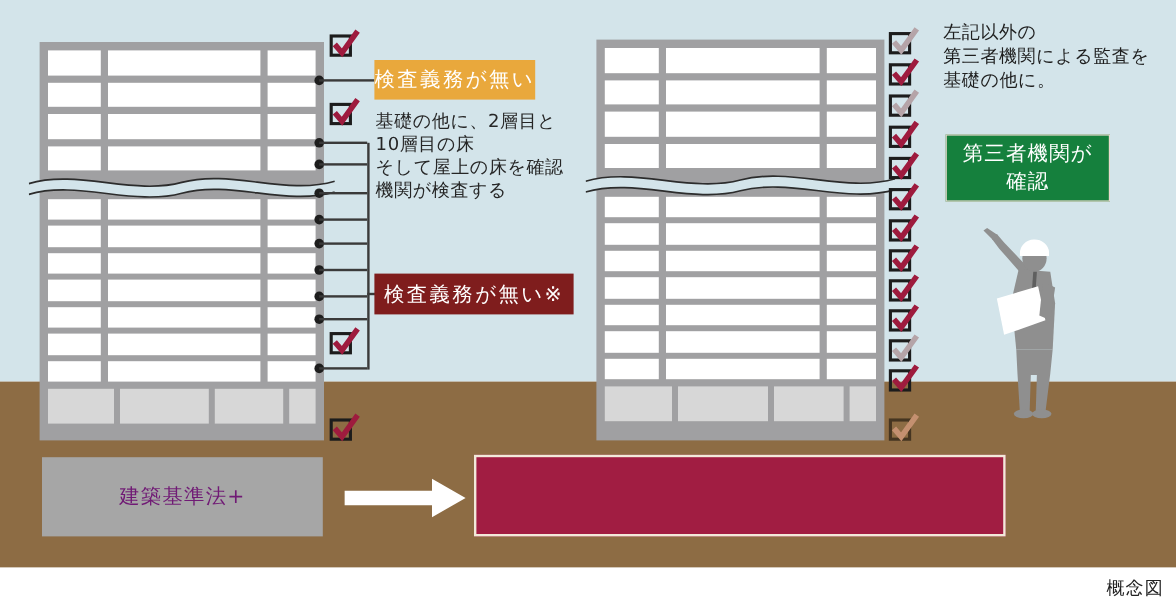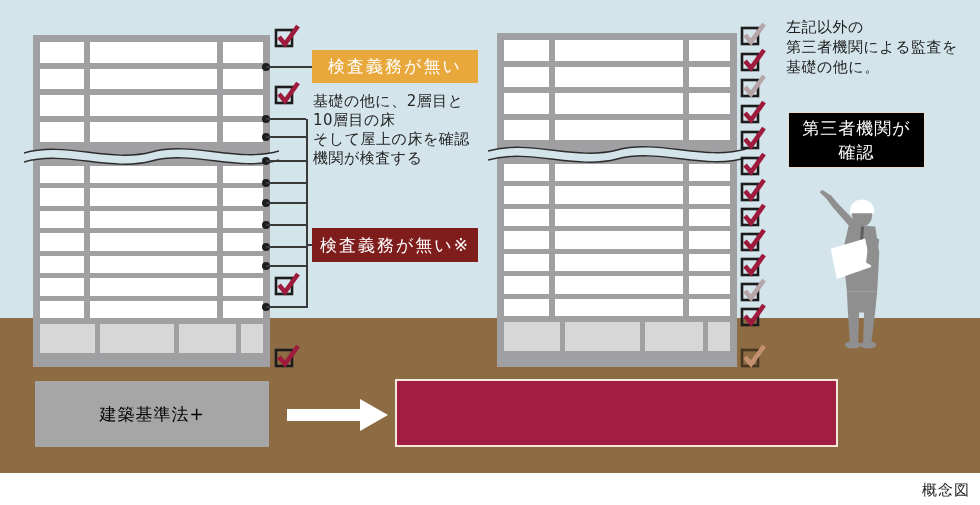--- a/index.html
+++ b/index.html
@@ -34,31 +34,31 @@
   .vline { position:absolute; width:2px;  background:#3a3a3a; }
 
   
   .chk { position:absolute; width:26px; height:26px; }
 
   
   .tagOrange {
     position:absolute; color:#fff; display:flex; align-items:center; justify-content:center;
     font-size:17px; letter-spacing:2px; white-space:nowrap;
   }
-  #tag1 { left:312px; top:50px;  width:166px; height:33px; }
+  #tag1 { left:312px; top:50px;  width:134px; height:33px; }
   #tag2 { left:312px; top:228px; width:166px; height:34px; }
   #desc { left:313px; top:92px; font-size:15px; line-height:19px; color:#262626; letter-spacing:0.5px; }
   #note { left:786px; top:17px; font-size:15px; line-height:20px; color:#1e1e1e; letter-spacing:0.5px; }
   #badge {
     position:absolute; left:788px; top:112px; width:137px; height:56px; color:#fff;
     display:flex; flex-direction:column; align-items:center; justify-content:center;
     font-size:17px; line-height:24px; letter-spacing:1px; border:1px solid #e9d9ce; box-sizing:border-box;
   }
   #grayBox {
-    position:absolute; left:35px; top:381px; width:234px; height:66px; background:#a6a6a6; color:#000000;
+    position:absolute; left:35px; top:381px; width:234px; height:66px; background:#a6a6a6; color:#701a75;
     display:flex; flex-direction:column; align-items:center; justify-content:center;
     font-size:17px; line-height:25px; letter-spacing:1px;
   }
   #redBox { position:absolute; left:395px; top:379px; width:443px; height:68px; border:2px solid #f2e9da; box-sizing:border-box; }
   #arrow  { position:absolute; left:287px; top:397px; }
   #person { position:absolute; left:806px; top:190px; }
   #caption{ position:absolute; right:10px; top:481px; font-size:15px; color:#222; letter-spacing:1px; }
 </style>
 </head>
 <body>
@@ -323,21 +323,21 @@
   </div>
   <div id="tag2" class="tagOrange" style="background: #7f1d1d;">
     <span>検査義務が無い※</span>
   </div>
 
   <div id="note" class="abs">
     <div>左記以外の</div>
     <div>第三者機関による監査を</div>
     <div>基礎の他に。</div>
   </div>
-  <div id="badge" style="background: #000000;">
+  <div id="badge" style="background: #15803d;">
     <span>第三者機関が</span>
     <span>確認</span>
   </div>
 
   <div id="grayBox" style="background: rgb(166, 166, 166);">
     <span>建築基準法+</span>
   </div>
   <svg id="arrow" width="102" height="36" viewBox="0 0 102 36">
     <polygon points="0,12 73,12 73,2 101,18 73,34 73,24 0,24" fill="#ffffff"></polygon>
   </svg>

